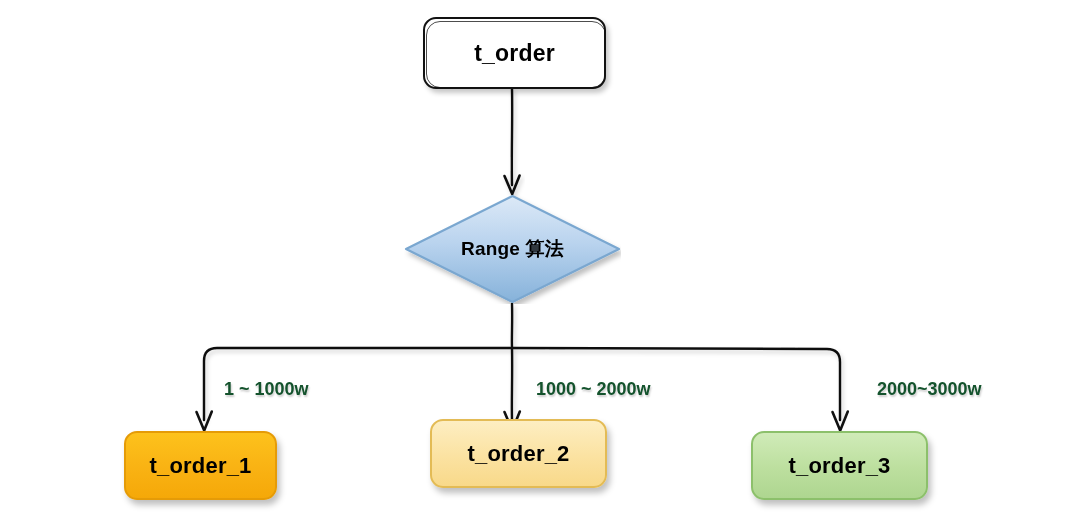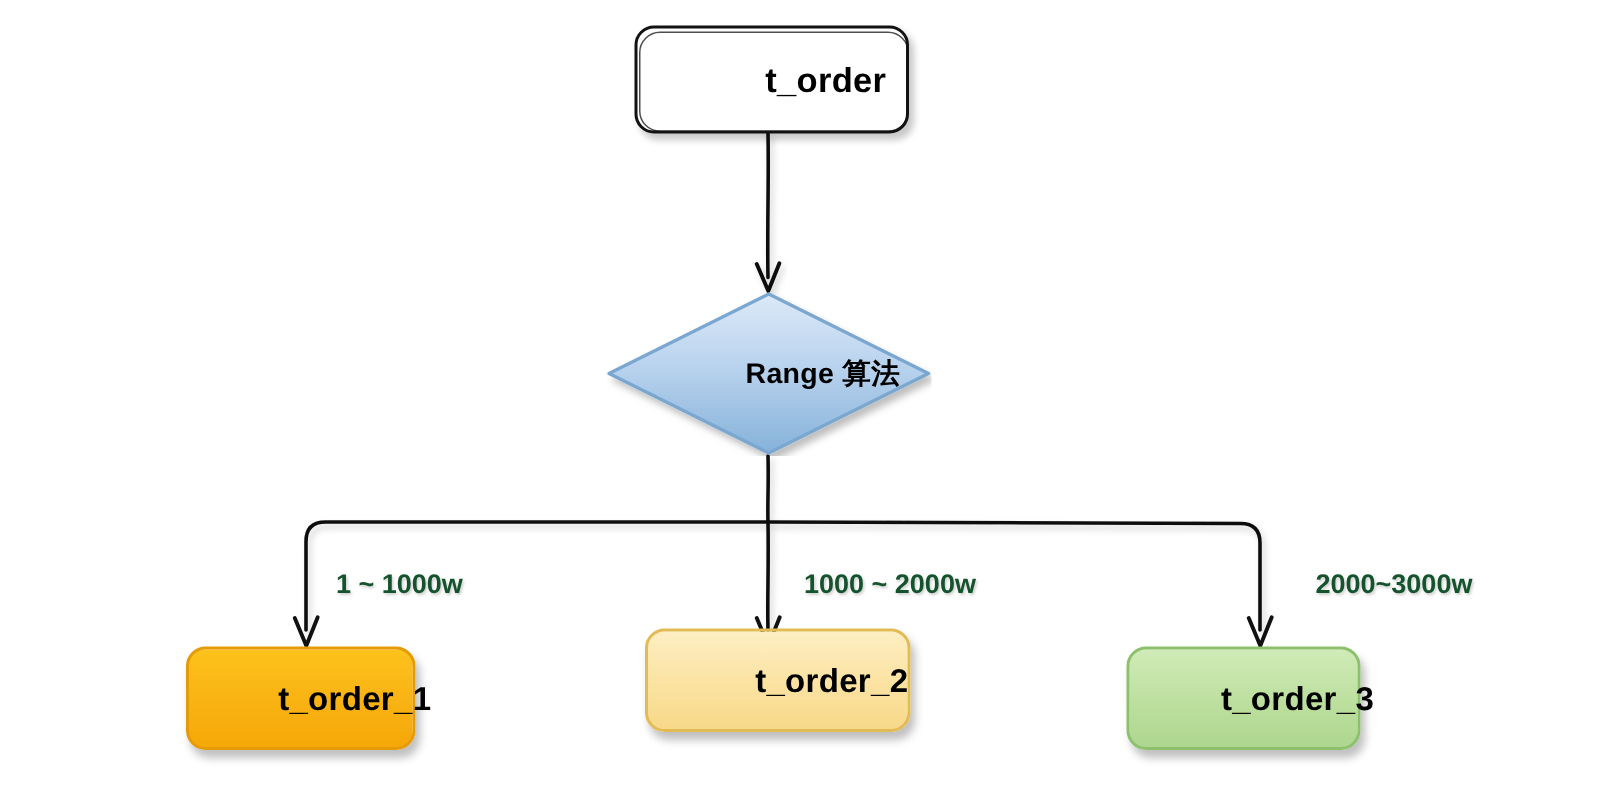--- a/index.html
+++ b/index.html
@@ -33,21 +33,20 @@
     width: 100%;
     height: 100%;
     left: 0;
     top: 0;
     color: #000000;
     font-weight: 600;
     letter-spacing: 0.2px;
     text-align: center;
     pointer-events: none;
     white-space: nowrap;
-    padding-left: 36px;
   }
 
   
   .node {
     position: absolute;
     box-sizing: border-box;
   }
 
   #node-root {
     left: 423px;
@@ -108,21 +107,21 @@
   #node-leaf-1 {
     left: 430px;
     top: 419px;
     width: 177px;
     background: linear-gradient(180deg, #fdeec2 0%, #fbe2a1 55%, #f8d98a 100%);
     border-color: #e3bb55;
   }
   #node-leaf-2 {
     left: 751px;
     top: 431px;
-    width: 156px;
+    width: 177px;
     background: linear-gradient(180deg, #d0ebb8 0%, #bcdf9e 55%, #aed690 100%);
     border-color: #8cc06b;
   }
 
   
   .edge-label {
     position: absolute;
     color: #14532d;
     font-size: 18px;
     font-weight: 600;

